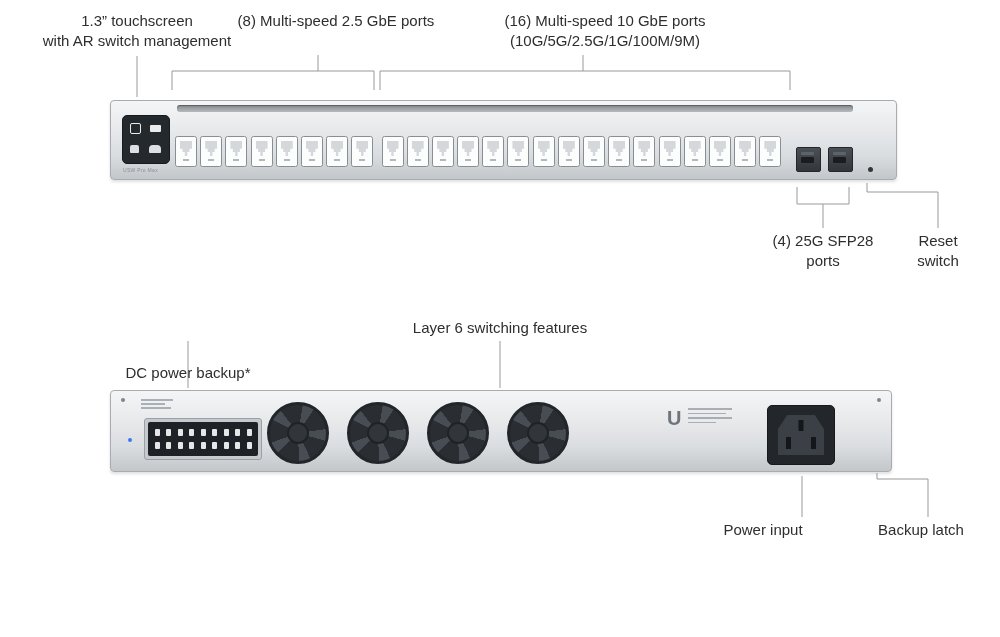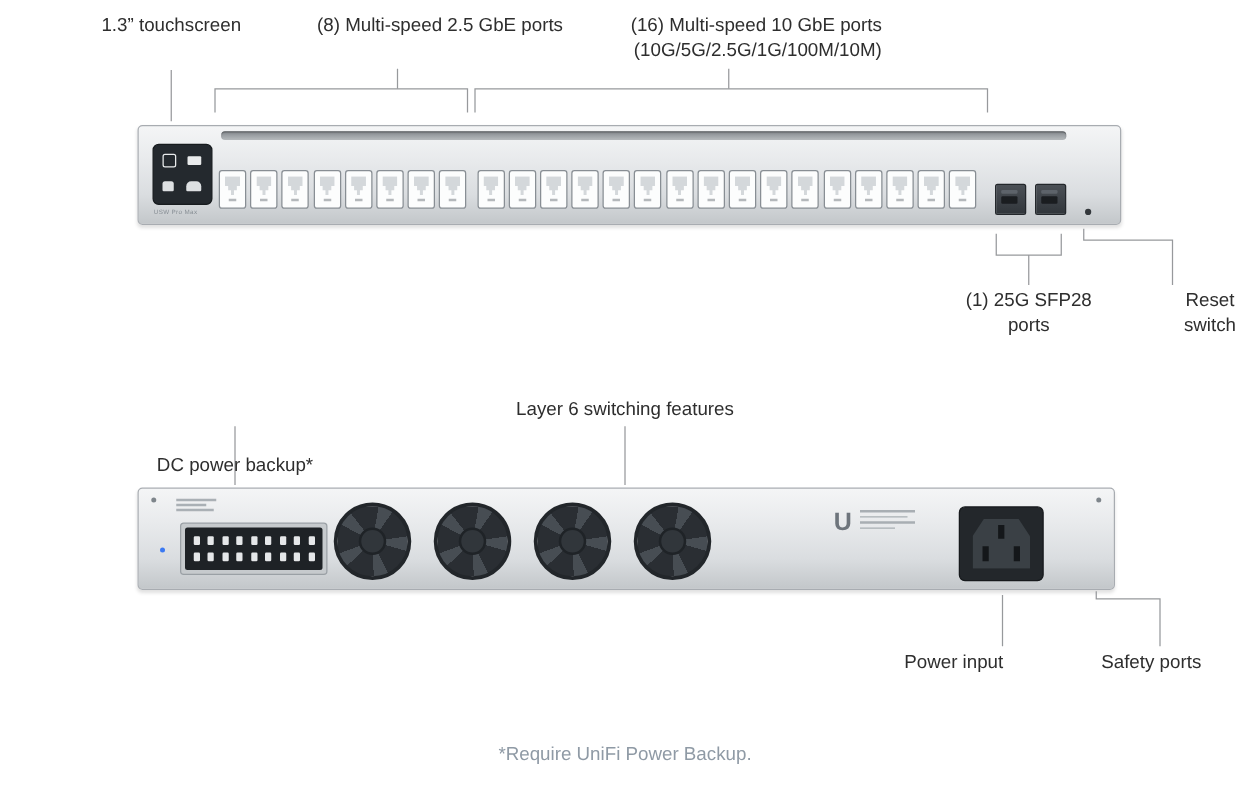--- a/index.html
+++ b/index.html
@@ -82,41 +82,41 @@
     <line x1="823" y1="204" x2="823" y2="228"></line>
     <polyline points="867,183 867,192 938,192 938,228"></polyline>
     <line x1="188" y1="341" x2="188" y2="388"></line>
     <line x1="500" y1="341" x2="500" y2="388"></line>
     <line x1="802" y1="476" x2="802" y2="517"></line>
     <polyline points="877,473 877,479 928,479 928,517"></polyline>
   </svg>
 
   <div class="callout" style="left:137px;top:11px;">
     <div>1.3” touchscreen</div>
-  </div>
-  <div class="callout" style="left:352px;top:11px;">
+    <div>with AR switch management</div>
+  </div>
+  <div class="callout" style="left:336px;top:11px;">
     <div>(8) Multi-speed 2.5 GbE ports</div>
   </div>
-  <div class="callout" style="left:605px;top:11px;text-align:right;">
+  <div class="callout" style="left:605px;top:11px;">
     <div>(16) Multi-speed 10 GbE ports</div>
-    <div>(10G/5G/2.5G/1G/100M/10M)</div>
+    <div>(10G/5G/2.5G/1G/100M/9M)</div>
   </div>
   <div class="callout" style="left:823px;top:231px;">
-    <div>(1) 25G SFP28</div>
+    <div>(4) 25G SFP28</div>
     <div>ports</div>
   </div>
-  <div class="callout" style="left:938px;top:231px;margin-left:30px;">
+  <div class="callout" style="left:938px;top:231px;">
     <div>Reset</div>
     <div>switch</div>
   </div>
   <div class="callout" style="left:188px;top:318px;margin-top:45px;">DC power backup*</div>
   <div class="callout" style="left:500px;top:318px;">Layer 6 switching features</div>
   <div class="callout" style="left:763px;top:520px;">Power input</div>
-  <div class="callout" style="left:921px;top:520px;">Safety ports</div>
-  <div class="footnote" style="left:500px;top:595px;">*Require UniFi Power Backup.</div>
+  <div class="callout" style="left:921px;top:520px;">Backup latch</div>
 
   <div class="chassis" id="front">
     <div class="vent"></div>
     <div class="screen">
       <div class="scr-ic1"></div>
       <div class="scr-ic2"></div>
       <div class="scr-ic3"></div>
       <div class="scr-ic4"></div>
     </div>
     <div class="model">USW Pro Max</div>

